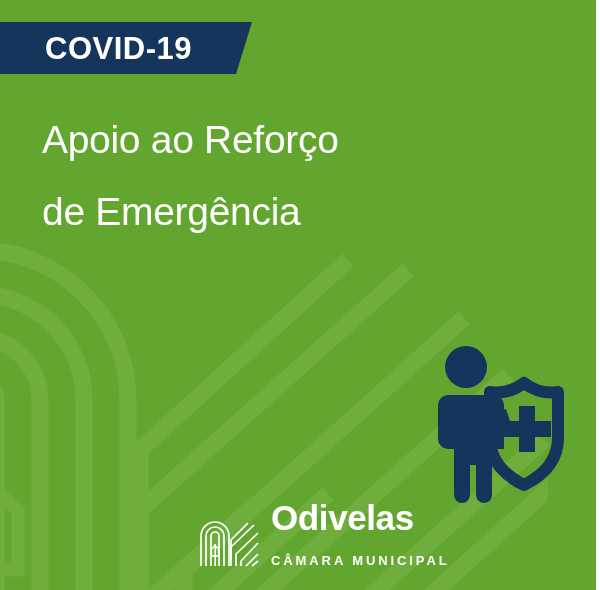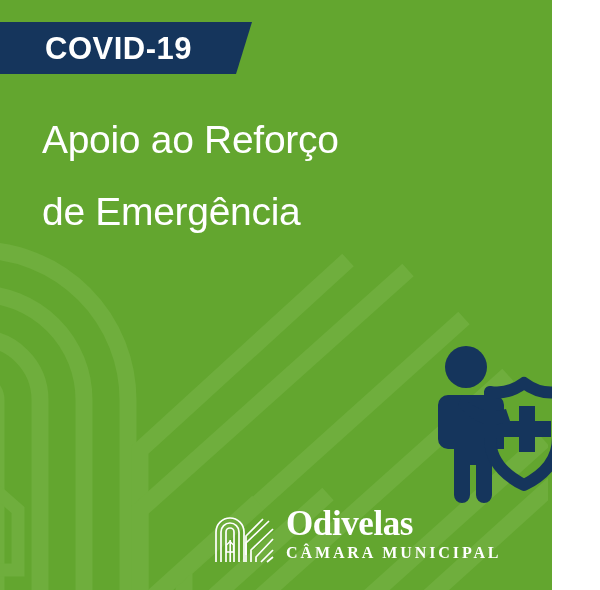--- a/index.html
+++ b/index.html
@@ -2,21 +2,21 @@
 <html><head>
 <meta charset="utf-8">
 <style>
   html, body {
     margin: 0;
     padding: 0;
     background: #ffffff;
   }
   #poster {
     position: relative;
-    width: 552px;
+    width: 596px;
     height: 590px;
     overflow: hidden;
     background: #63a62f;
     font-family: "Liberation Sans", sans-serif;
   }
 
   
   #watermark-layer {
     position: absolute;
     inset: 0;
@@ -75,26 +75,25 @@
     position: absolute;
     left: 428px;
     top: 345px;
     width: 145px;
     height: 160px;
   }
 
   
   #logo-lockup {
     position: absolute;
-    left: 213px;
+    left: 198px;
     top: 506px;
     height: 62px;
     display: flex;
-    align-items: flex-start;
-    font-family: Liberation Serif, serif;
+    align-items: flex-end;
   }
   #logo-mark {
     width: 62px;
     height: 58px;
     flex: 0 0 auto;
   }
   #logo-text-block {
     margin-left: 11px;
     display: flex;
     flex-direction: column;
@@ -102,25 +101,25 @@
   }
   #logo-wordmark {
     color: #ffffff;
     font-size: 35px;
     font-weight: bold;
     line-height: 36px;
     letter-spacing: -0.4px;
   }
   #logo-subtitle {
     color: #ffffff;
-    font-size: 16px;
+    font-size: 13px;
     font-weight: bold;
     letter-spacing: 2.9px;
     line-height: 14px;
-    margin-top: 4px;
+    margin-top: 18px;
   }
 </style>
 </head>
 <body>
 
 <div id="poster">
 
   <div id="watermark-layer">
     <svg id="watermark-svg" viewBox="0 0 760 560">
       <defs>

